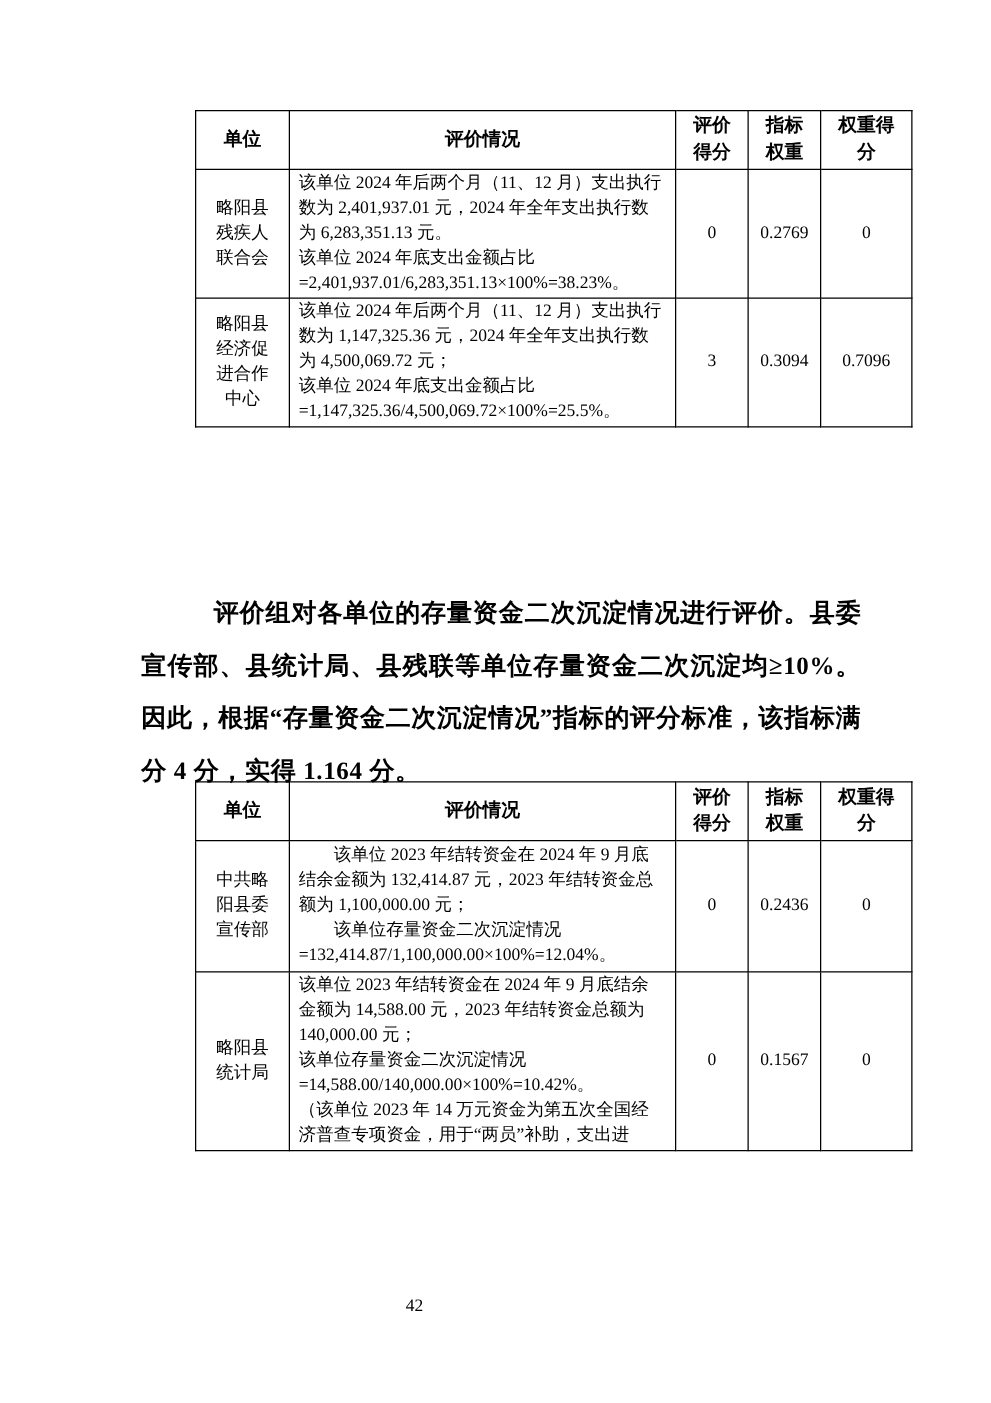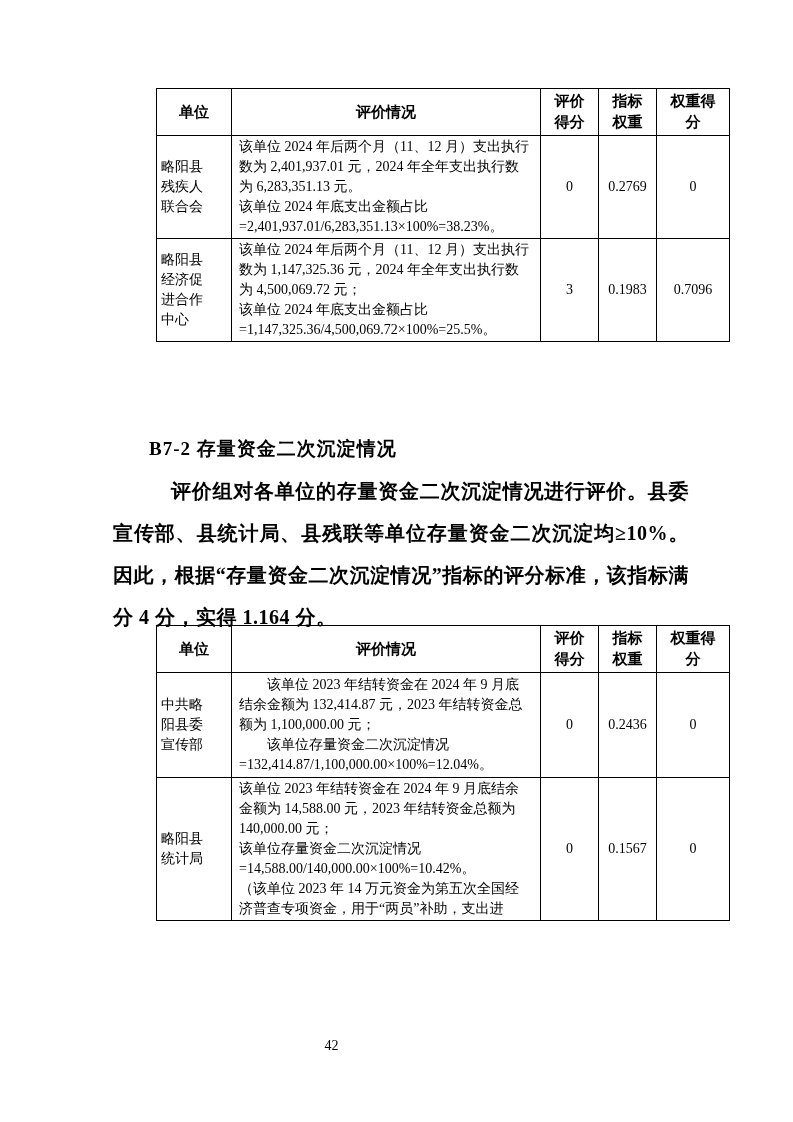--- a/index.html
+++ b/index.html
@@ -42,21 +42,21 @@
     height: 47px;
   }
   .col-unit     { width: 75px; }
   .col-eval     { width: 309px; }
   .col-score    { width: 58px; }
   .col-weight   { width: 58px; }
   .col-weighted { width: 73px; }
   td.unit-cell {
     font-size: 14px;
     line-height: 20px;
-    text-align: left;
+    text-align: center;
     vertical-align: middle;
     white-space: pre-line;
   }
   td.eval-cell {
     font-size: 14px;
     line-height: 20px;
     text-align: left;
     vertical-align: middle;
     white-space: pre-line;
     padding-left: 7px;
@@ -151,27 +151,26 @@
         <td class="unit-cell">略阳县
 经济促
 进合作
 中心</td>
         <td class="eval-cell">该单位 2024 年后两个月（11、12 月）支出执行
 数为 1,147,325.36 元，2024 年全年支出执行数
 为 4,500,069.72 元；
 该单位 2024 年底支出金额占比
 =1,147,325.36/4,500,069.72×100%=25.5%。</td>
         <td class="num-cell">3</td>
-        <td class="num-cell">0.1983</td>
+        <td class="num-cell">0.3094</td>
         <td class="num-cell">0.7096</td>
       </tr>
     </tbody>
   </table>
 
-  <div class="section-heading">B7-2 存量资金二次沉淀情况</div>
   <div class="body-paragraph">评价组对各单位的存量资金二次沉淀情况进行评价。县委宣传部、县统计局、县残联等单位存量资金二次沉淀均≥10%。因此，根据“存量资金二次沉淀情况”指标的评分标准，该指标满分 4 分，实得 1.164 分。</div>
 
   <table id="table2" class="eval-table">
     <colgroup>
       <col class="col-unit">
         <col class="col-eval">
         <col class="col-score">
         <col class="col-weight">
         <col class="col-weighted">
     </colgroup>

